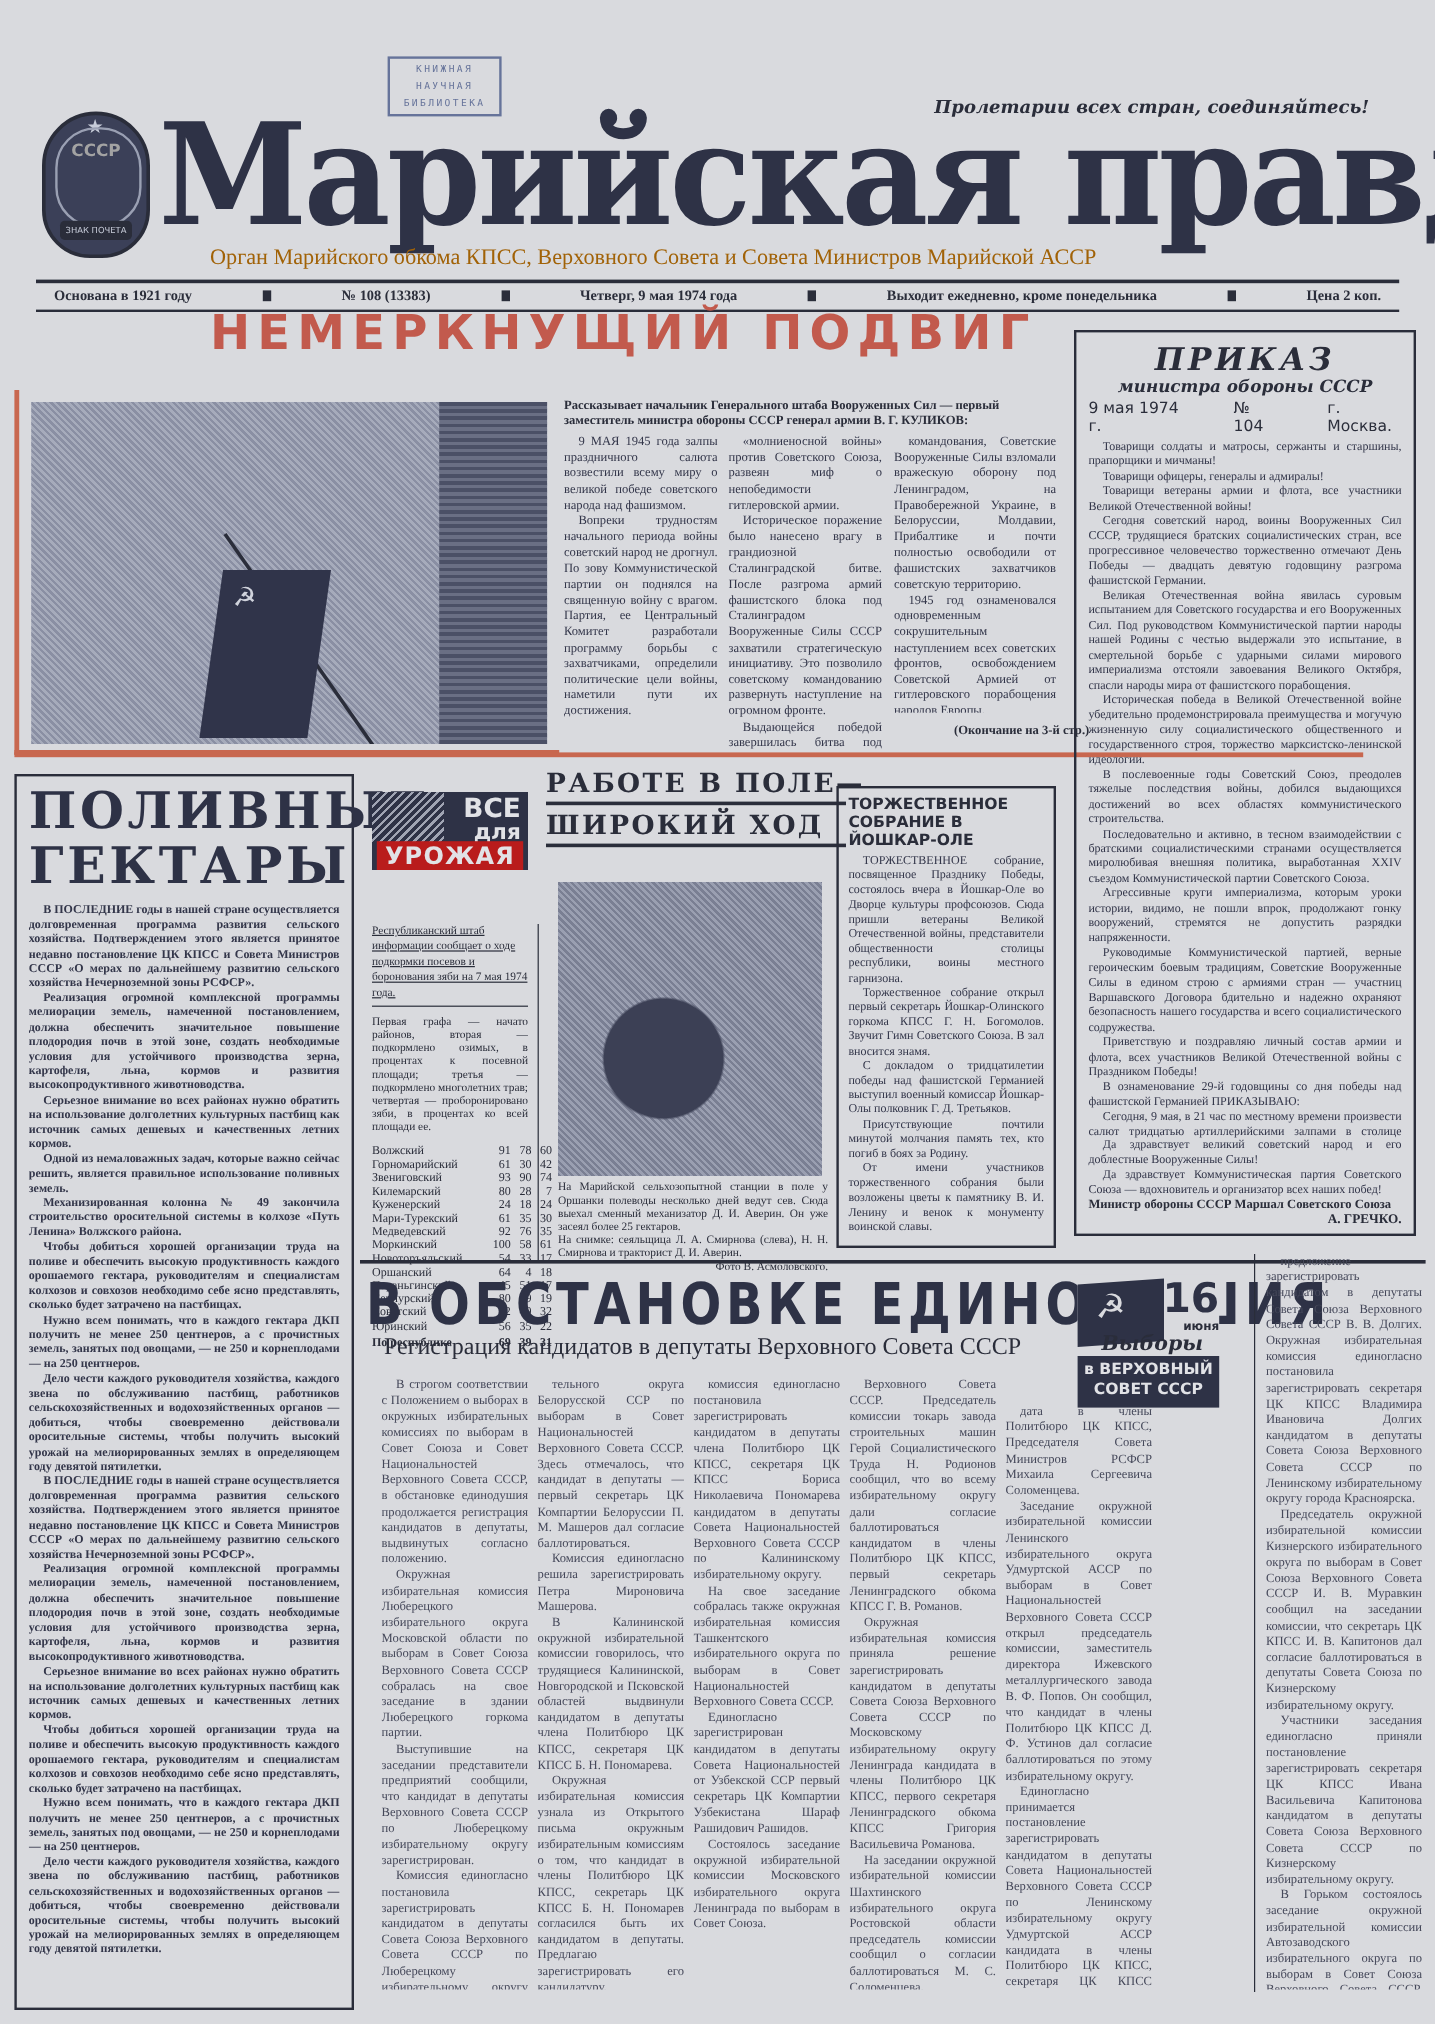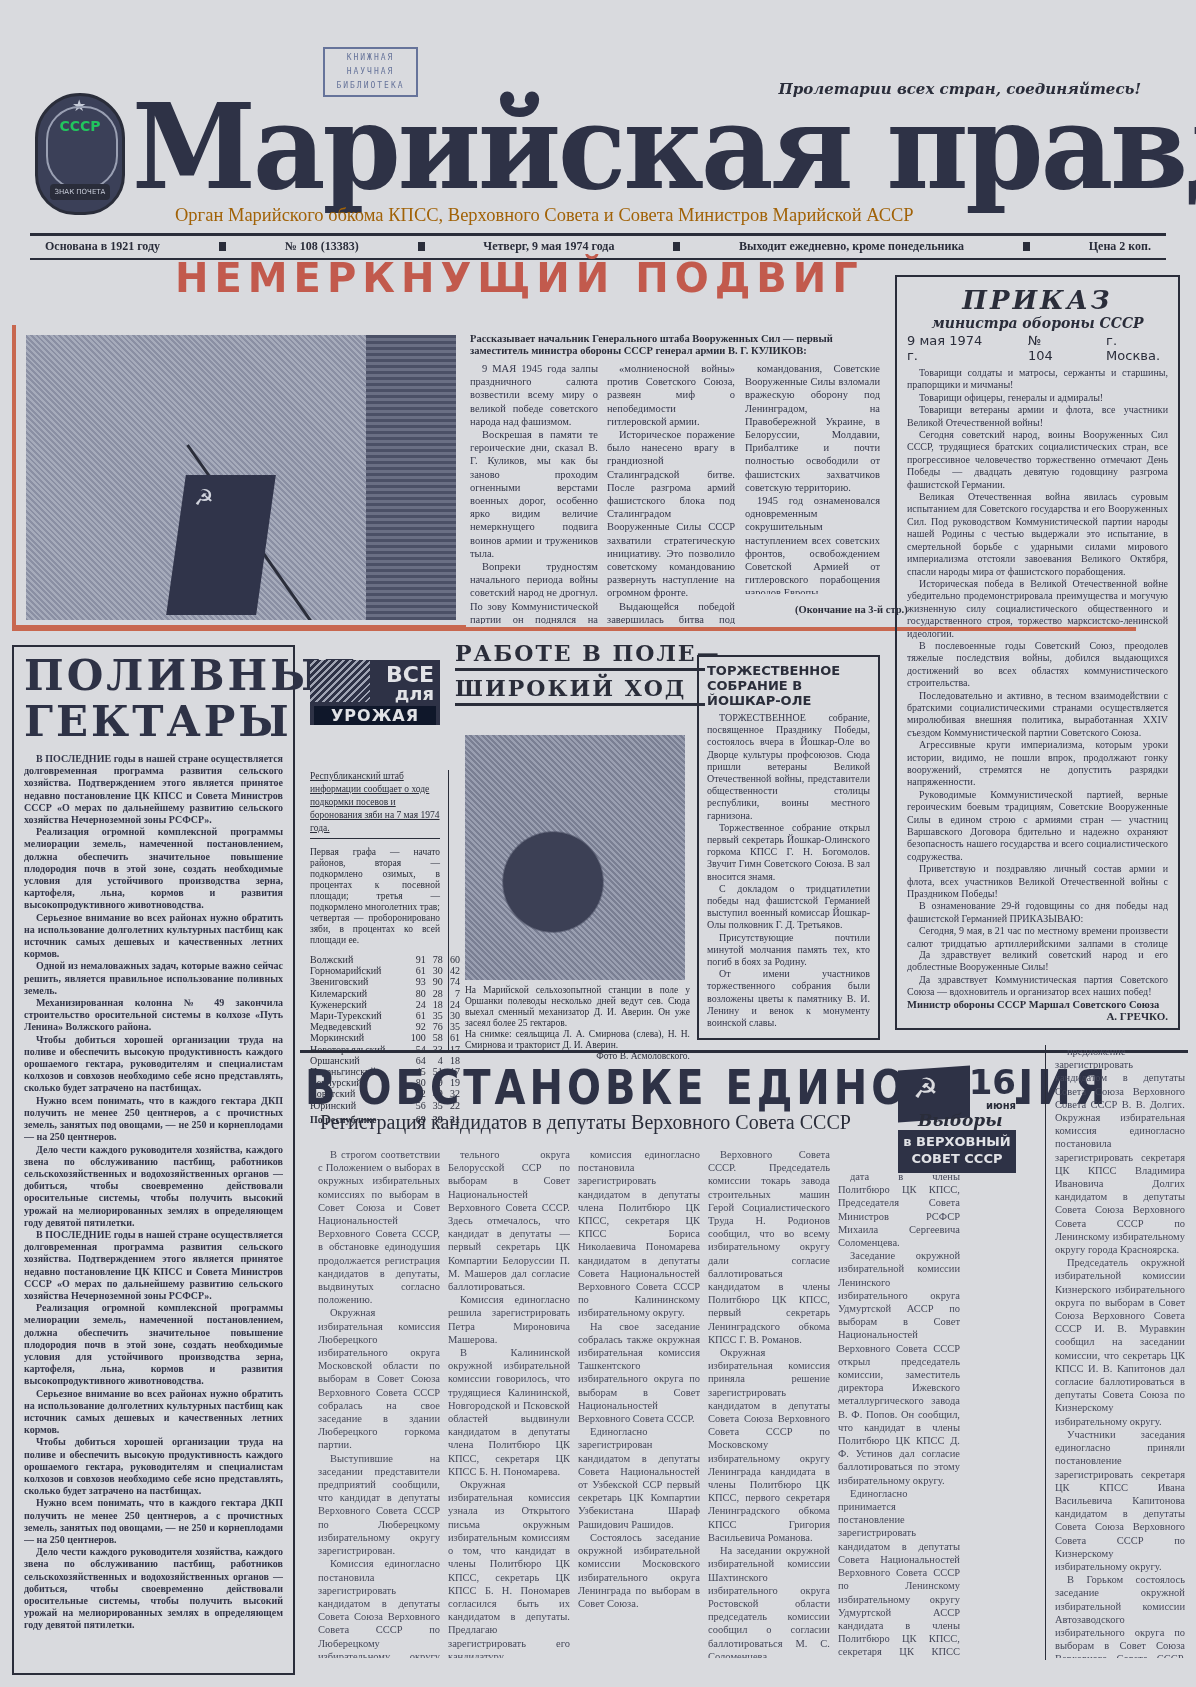--- a/index.html
+++ b/index.html
@@ -2,21 +2,21 @@
 <html><head>
 <meta charset="utf-8">
 <style>
   html, body { margin:0; padding:0; }
   body { width:1196px; height:1687px; background:#d9dade; position:relative; overflow:hidden; font-family:"Liberation Serif", serif; color:#2a2d3a; }
   .abs { position:absolute; }
   .stamp { left:323px; top:47px; width:98px; width:95px; height:50px; border:2px solid #4a5a8a; color:#4a5a8a; font-family:"DejaVu Sans Mono", monospace; font-size:8px; line-height:14px; text-align:center; letter-spacing:2px; padding-top:2px; box-sizing:border-box; opacity:.8; }
   .slogan { right:55px; top:80px; font-family:"DejaVu Serif", serif; font-style:italic; font-weight:bold; font-size:15px; color:#2a2d3a; }
   .emblem { left:35px; top:93px; width:90px; height:122px; border-radius:45px 45px 40px 40px; background:#3b4058; border:3px solid #2a2d3a; box-sizing:border-box; overflow:hidden; }
   .emblem .ring { position:absolute; left:8px; top:10px; width:68px; height:80px; border:2px solid #9aa0b3; border-radius:34px; }
-  .emblem .cccp { position:absolute; left:0; right:0; top:22px; text-align:center; color:#22c55e; font-family:"DejaVu Sans", sans-serif; font-weight:bold; font-size:14px; }
+  .emblem .cccp { position:absolute; left:0; right:0; top:22px; text-align:center; color:#a3a3a3; font-family:"DejaVu Sans", sans-serif; font-weight:bold; font-size:14px; }
   .emblem .badge { position:absolute; left:12px; right:12px; bottom:12px; height:16px; background:#2a2d3a; color:#c7ccd9; font-family:"DejaVu Sans", sans-serif; font-size:7px; text-align:center; line-height:16px; border-radius:4px; }
   .emblem .star { position:absolute; left:34px; top:0; color:#c7ccd9; font-size:16px; }
   .masthead { left:132px; top:88px; font-family:"DejaVu Serif", serif; font-weight:bold; font-size:112px; letter-spacing:-3px; line-height:1; color:#2e3246; transform:scaleY(1.05); transform-origin:top left; white-space:nowrap; }
   .subtitle { left:175px; top:205px; font-family:Liberation Serif, serif; font-size:18.5px; color:#a16207; white-space:nowrap; }
   .rule-thick { left:30px; right:30px; height:3px; background:#2a2d3a; }
   .infobar { left:45px; right:45px; top:239px; display:flex; justify-content:space-between; font-size:12px; font-weight:bold; font-family:"Liberation Serif", serif; }
   .infobar .sq { width:7px; height:9px; background:#2a2d3a; display:inline-block; margin-top:3px; }
   .red-headline { left:175px; top:255px; font-family:"DejaVu Sans", sans-serif; font-weight:bold; font-size:40px; letter-spacing:6px; color:#c25a4d; white-space:nowrap; }
   .redframe { left:12px; top:325px; width:450px; height:300px; border-left:4px solid #c8674f; border-bottom:4px solid #c8674f; }
   .redline { left:12px; right:60px; top:627px; height:4px; background:#c8674f; }
@@ -35,21 +35,21 @@
   .prikaz h2 { margin:0; text-align:center; font-family:"DejaVu Serif", serif; font-style:italic; font-weight:bold; font-size:14px; }
   .prikaz .meta { display:flex; justify-content:center; font-family:"DejaVu Sans", sans-serif; font-size:13px; margin:2px 0 4px;gap:40px; }
   .prikaz .sig { text-align:left; font-weight:bold; font-size:10.5px; }
   .prikaz .sig2 { text-align:right; font-weight:bold; font-size:11px; }
   .box { border:2px solid #2a2d3a; box-sizing:border-box; }
   .poliv { left:12px; top:645px; width:283px; height:1030px; padding:6px 10px; }
   .poliv h1 { margin:0; text-align:center; font-family:"DejaVu Serif", serif; font-weight:bold; font-size:42px; line-height:46px; letter-spacing:3px; color:#2e3246; }
   .vse-logo { left:310px; top:660px; width:130px; height:65px; background:#2e3246; color:#e1e2e6; font-family:"DejaVu Sans", sans-serif; font-weight:bold; }
   .vse-logo .l1 { position:absolute; right:6px; top:2px; font-size:22px; }
   .vse-logo .l2 { position:absolute; right:6px; top:23px; font-size:18px; }
-  .vse-logo .l3 { position:absolute; left:4px; right:4px; bottom:0; font-size:16px; background:#0f172a; text-align:center; letter-spacing:1px; }
+  .vse-logo .l3 { position:absolute; left:4px; right:4px; bottom:0; font-size:20px; background:#b91c1c; text-align:center; letter-spacing:1px; }
   .vse-logo .wheat { position:absolute; left:0; top:0; width:60px; height:42px; background:repeating-linear-gradient(135deg,#2e3246 0 3px,#a0a4b3 3px 5px); }
   .table-box { left:310px; top:770px; width:130px; }
   .table-box .hdr { font-size:9.5px; line-height:13px; border-bottom:1px solid #2a2d3a; padding-bottom:3px; text-decoration:underline; }
   .table-box .note { font-size:9.5px; line-height:11px; margin-top:8px; text-align:justify; }
   .stat-table { font-size:10px; line-height:11.2px; border-collapse:collapse; margin-top:8px; width:150px; }
   .stat-table td { padding:0; white-space:nowrap; }
   .stat-table td.n { text-align:right; padding-left:4px; }
   .stat-table tr.total td { padding-top:3px; font-weight:bold; }
   .field-head { left:455px; top:640px; width:250px; font-family:"DejaVu Serif", serif; font-weight:bold; font-size:22px; letter-spacing:2px; }
   .field-head div { border-bottom:3px solid #2a2d3a; padding-bottom:2px; margin-bottom:4px; white-space:nowrap; }
@@ -112,21 +112,20 @@
   <div class="ruin"></div>
   <div class="pole"></div>
   <div class="flag"></div>
   <span class="sym">☭</span>
 </div>
 
 <div class="abs kulikov-intro">Рассказывает начальник Генерального штаба Вооруженных Сил — первый заместитель министра обороны СССР генерал армии В. Г. КУЛИКОВ:</div>
 
 <div class="abs text-col" style="left:470px; top:362px; width:128px; height:262px; overflow:hidden">
   <p>9 МАЯ 1945 года залпы праздничного салюта возвестили всему миру о великой победе советского народа над фашизмом.</p>
-  <p>Воскрешая в памяти те героические дни, сказал В. Г. Куликов, мы как бы заново проходим огненными верстами военных дорог, особенно ярко видим величие немеркнущего подвига воинов армии и тружеников тыла.</p>
   <p>Вопреки трудностям начального периода войны советский народ не дрогнул. По зову Коммунистической партии он поднялся на священную войну с врагом. Партия, ее Центральный Комитет разработали программу борьбы с захватчиками, определили политические цели войны, наметили пути их достижения.</p>
 
 </div>
 <div class="abs text-col" style="left:607px; top:362px; width:128px; height:262px; overflow:hidden">
   <p>«молниеносной войны» против Советского Союза, развеян миф о непобедимости гитлеровской армии.</p>
   <p>Историческое поражение было нанесено врагу в грандиозной Сталинградской битве. После разгрома армий фашистского блока под Сталинградом Вооруженные Силы СССР захватили стратегическую инициативу. Это позволило советскому командованию развернуть наступление на огромном фронте.</p>
   <p>Выдающейся победой завершилась битва под Курском в 1943 году. Советские фронты, взаимодействуя с партизанами, перешли в наступление. Вскоре оно переросло в могучее летне-осеннее наступление Советских Вооруженных Сил.</p>
 
 </div>
 <div class="abs text-col" style="left:745px; top:362px; width:135px; height:232px; overflow:hidden">

